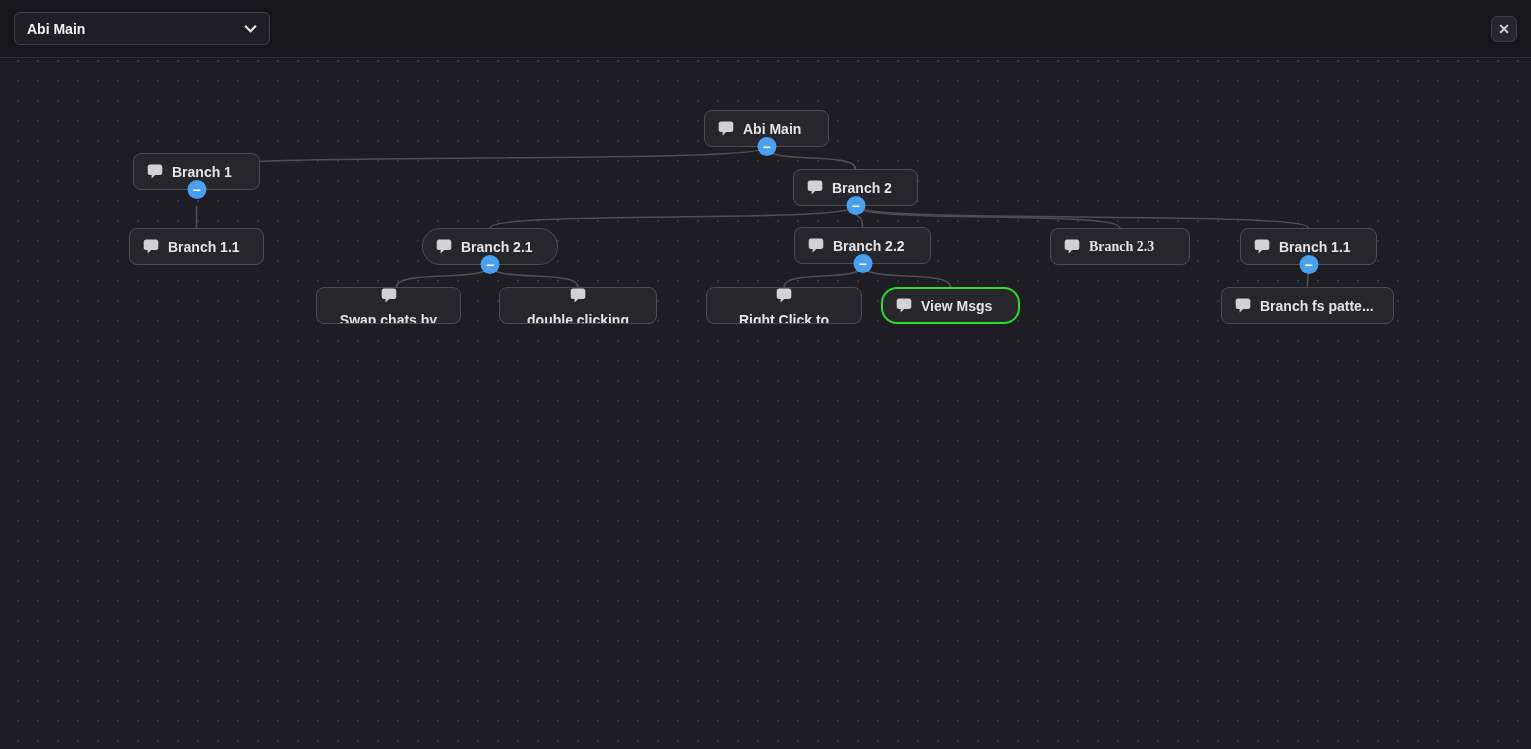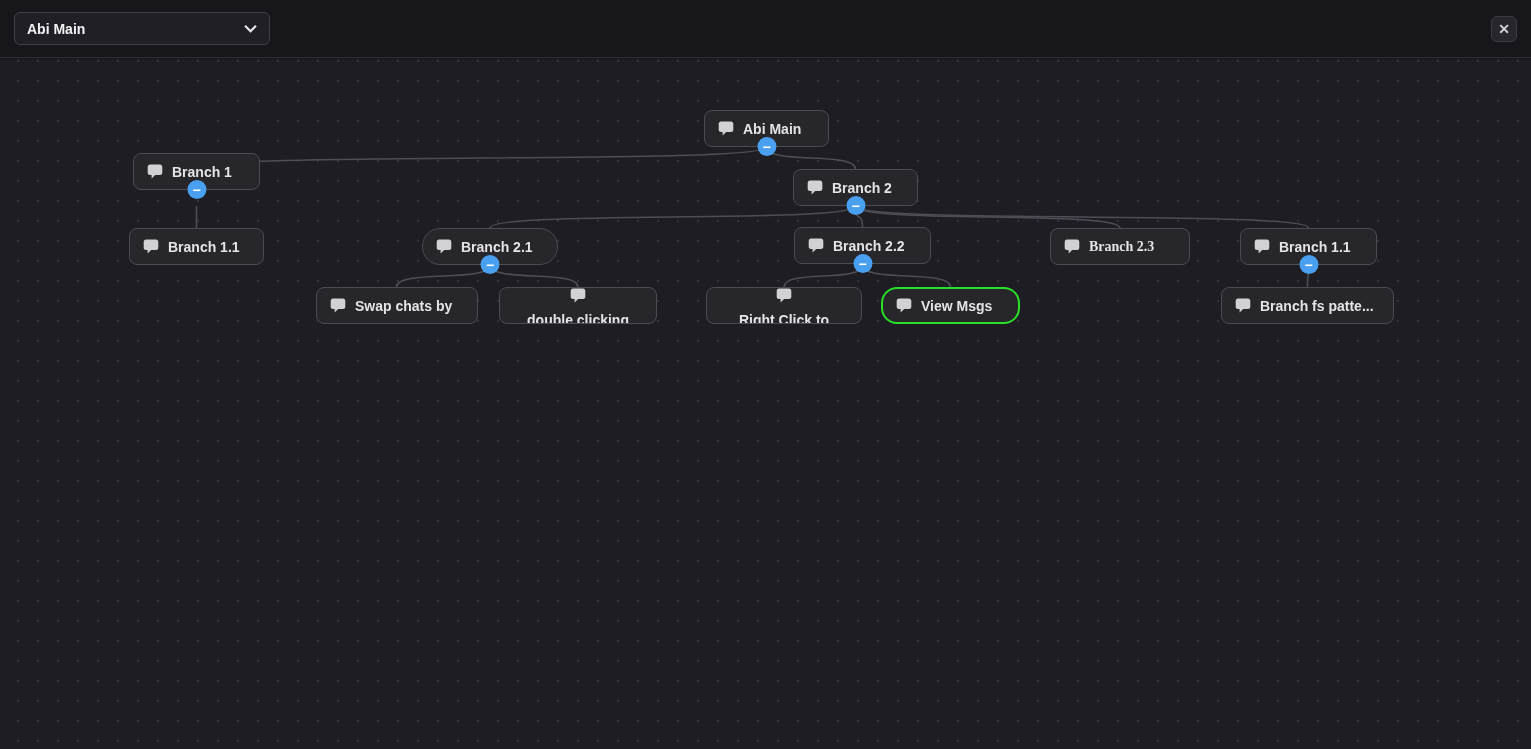--- a/index.html
+++ b/index.html
@@ -190,21 +190,21 @@
   </div>
         <div class="node" style="left: 1240px; top: 169px; width: 137px;">
     <svg class="bubble" viewBox="0 0 16 15">
       <path d="M3 0.5 h10 c1.3 0 2.3 1 2.3 2.3 v6 c0 1.3 -1 2.3 -2.3 2.3 H8.2 L4.6 14.5 v-3.4 H3 c-1.3 0 -2.3 -1 -2.3 -2.3 v-6 C0.7 1.5 1.7 0.5 3 0.5 z"></path>
     </svg>
     <span class="label">Branch 1.1</span>
   <div class="collapse-btn">
             <span>−</span>
           </div>
         </div>
-        <div class="node" style="left: 316px; top: 228px; width: 162px;">
+        <div class="node" style="left: 316px; top: 228px; width: 145px; flex-direction: column;">
     <svg class="bubble" viewBox="0 0 16 15">
       <path d="M3 0.5 h10 c1.3 0 2.3 1 2.3 2.3 v6 c0 1.3 -1 2.3 -2.3 2.3 H8.2 L4.6 14.5 v-3.4 H3 c-1.3 0 -2.3 -1 -2.3 -2.3 v-6 C0.7 1.5 1.7 0.5 3 0.5 z"></path>
     </svg>
     <span class="label">Swap chats by</span>
   </div>
         <div class="node" style="left: 499px; top: 228px; width: 158px; flex-direction: column;">
     <svg class="bubble" viewBox="0 0 16 15">
       <path d="M3 0.5 h10 c1.3 0 2.3 1 2.3 2.3 v6 c0 1.3 -1 2.3 -2.3 2.3 H8.2 L4.6 14.5 v-3.4 H3 c-1.3 0 -2.3 -1 -2.3 -2.3 v-6 C0.7 1.5 1.7 0.5 3 0.5 z"></path>
     </svg>
     <span class="label">double clicking</span>

